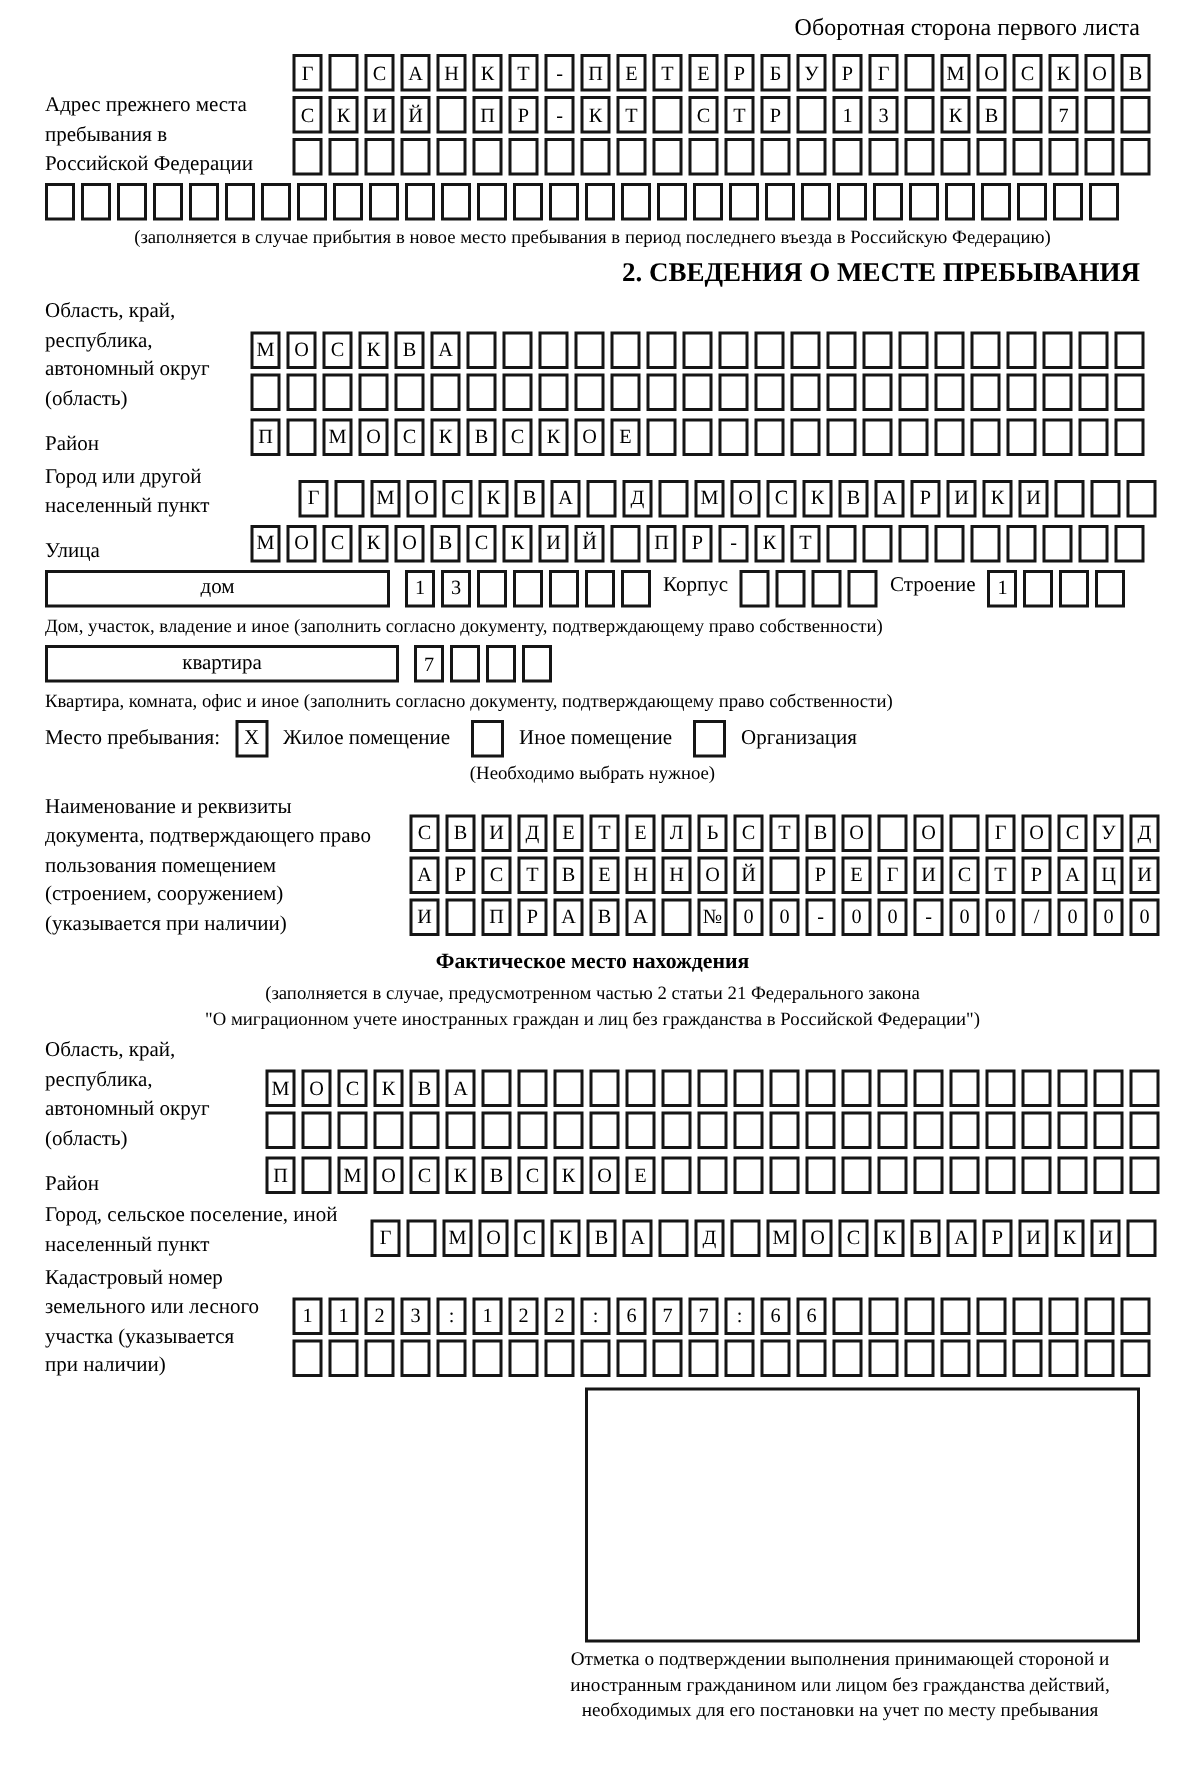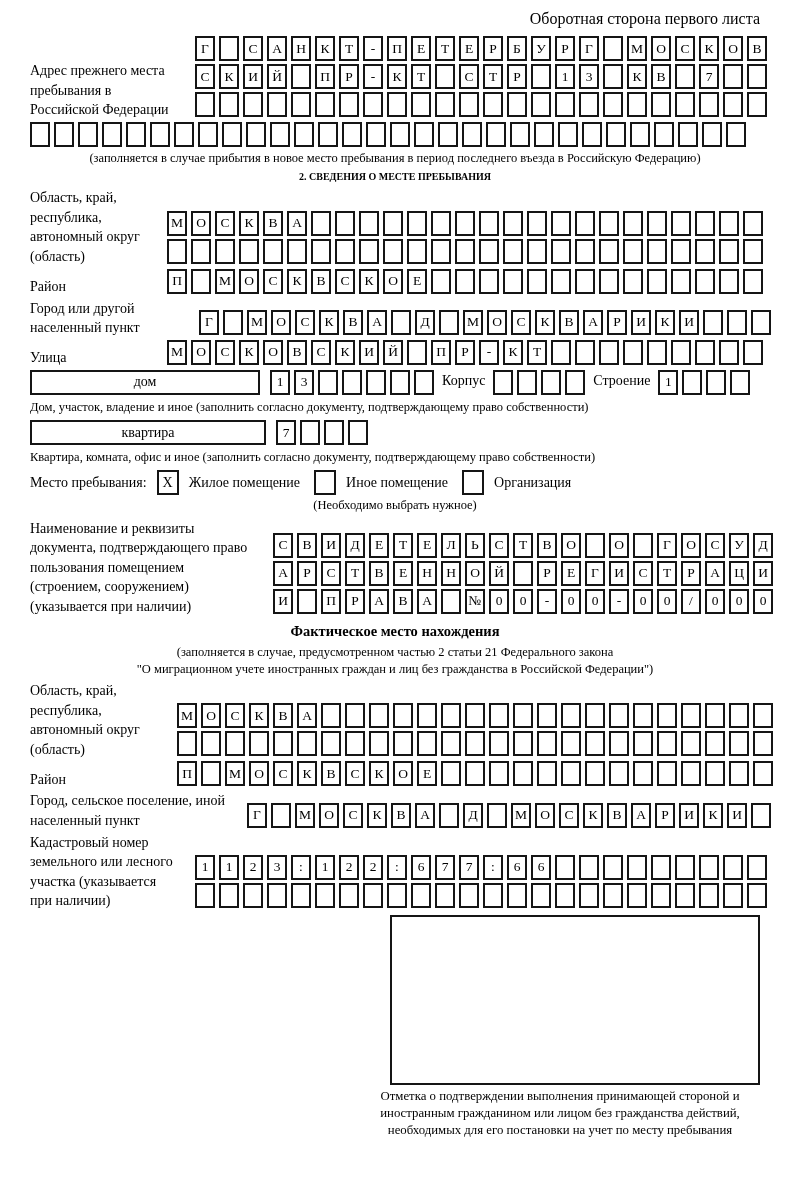--- a/index.html
+++ b/index.html
@@ -20,21 +20,21 @@
   .rows{flex:1 1 auto;}
   .cells{display:flex;flex-wrap:nowrap;margin-bottom:3px;}
   .cell{
     flex:0 0 auto;width:20px;height:25px;margin-right:4px;
     border:2px solid #151515;box-sizing:border-box;
     display:flex;align-items:center;justify-content:center;
     font-size:13.5px;font-family:"Liberation Serif", serif;
   }
   .caption{font-size:12.5px;line-height:1.3;margin:1px 0 5px 0;}
   .center{text-align:center;}
-  .sec-title{text-align:center;font-weight:bold;font-size:10px;margin:4px 0 6px 0;}
+  .sec-title{text-align:right;font-weight:bold;font-size:18px;margin:4px 0 6px 0;}
   .fact-title{text-align:center;font-weight:bold;font-size:14.5px;margin:6px 0 4px 0;}
   .domrow{display:flex;align-items:flex-start;margin-bottom:1px;}
   .widebox{
     height:25px;border:2px solid #151515;box-sizing:border-box;
     display:flex;align-items:center;justify-content:center;
     font-size:14px;margin-right:10px;flex:0 0 auto;
   }
   .wb230{width:230px;}
   .wb208{width:236px;}
   .inline-label{font-size:14px;margin:3px 8px 0 4px;flex:0 0 auto;}

